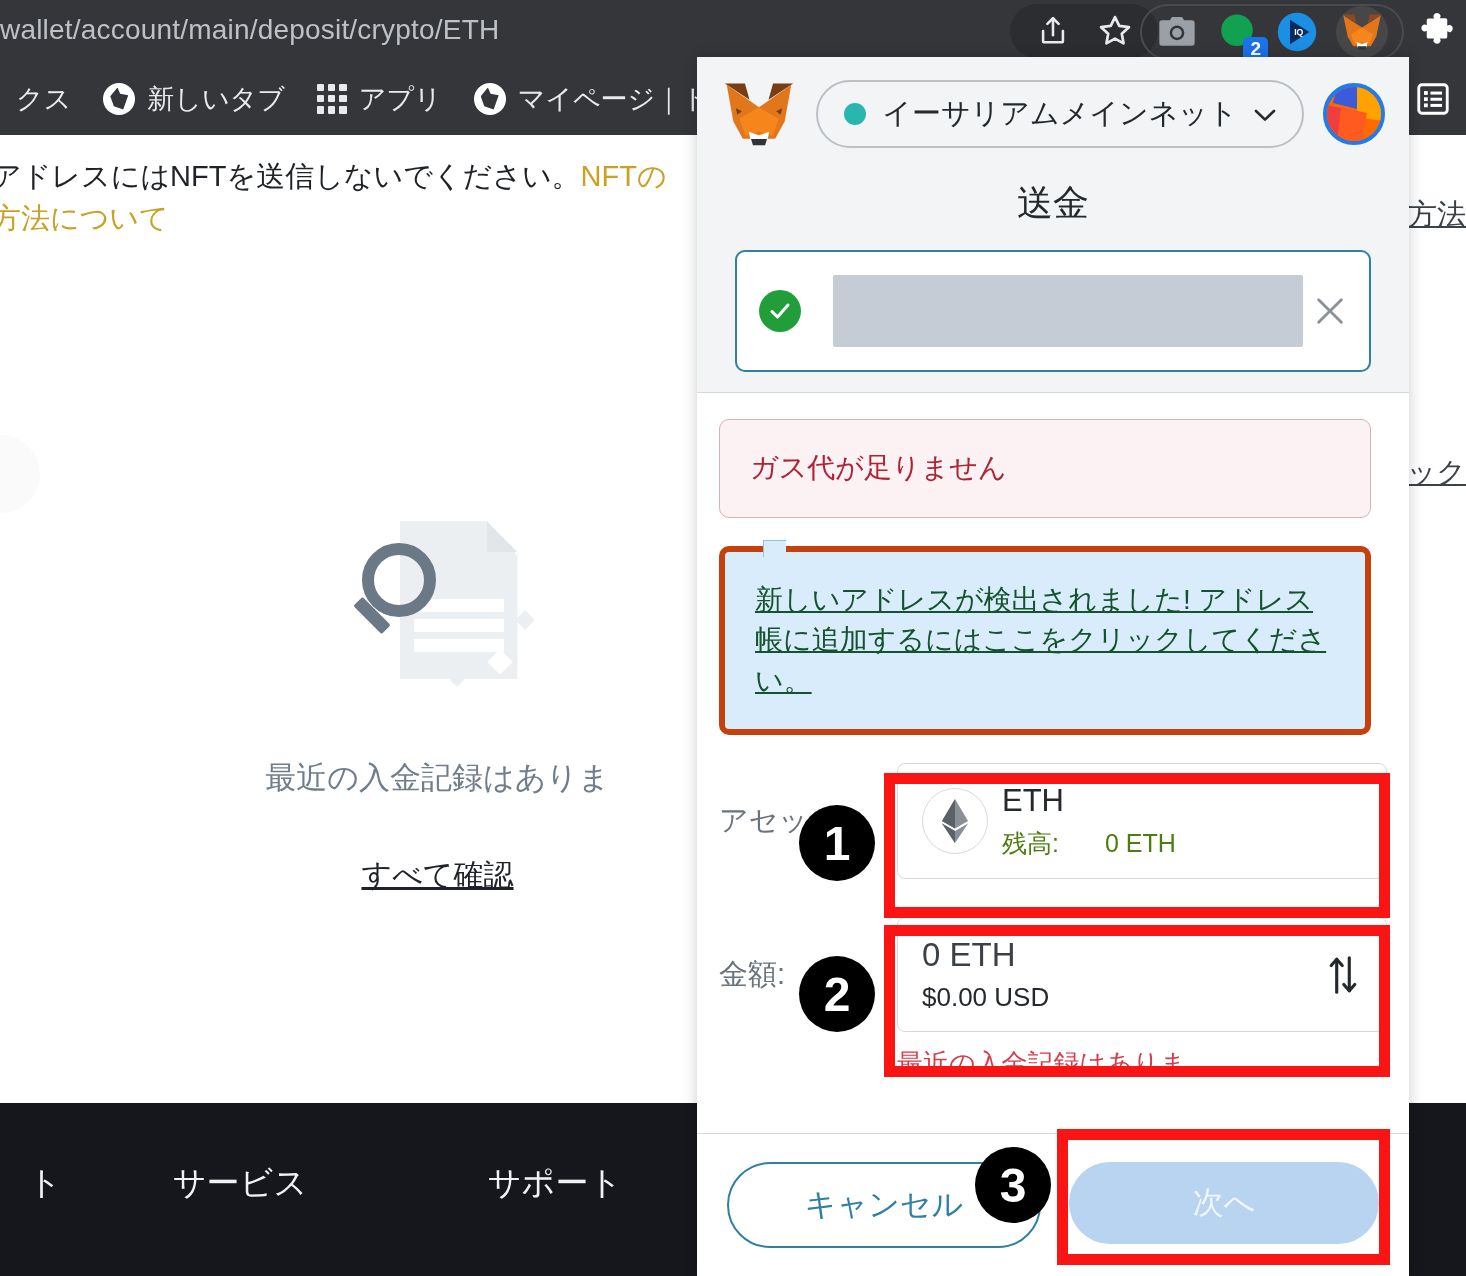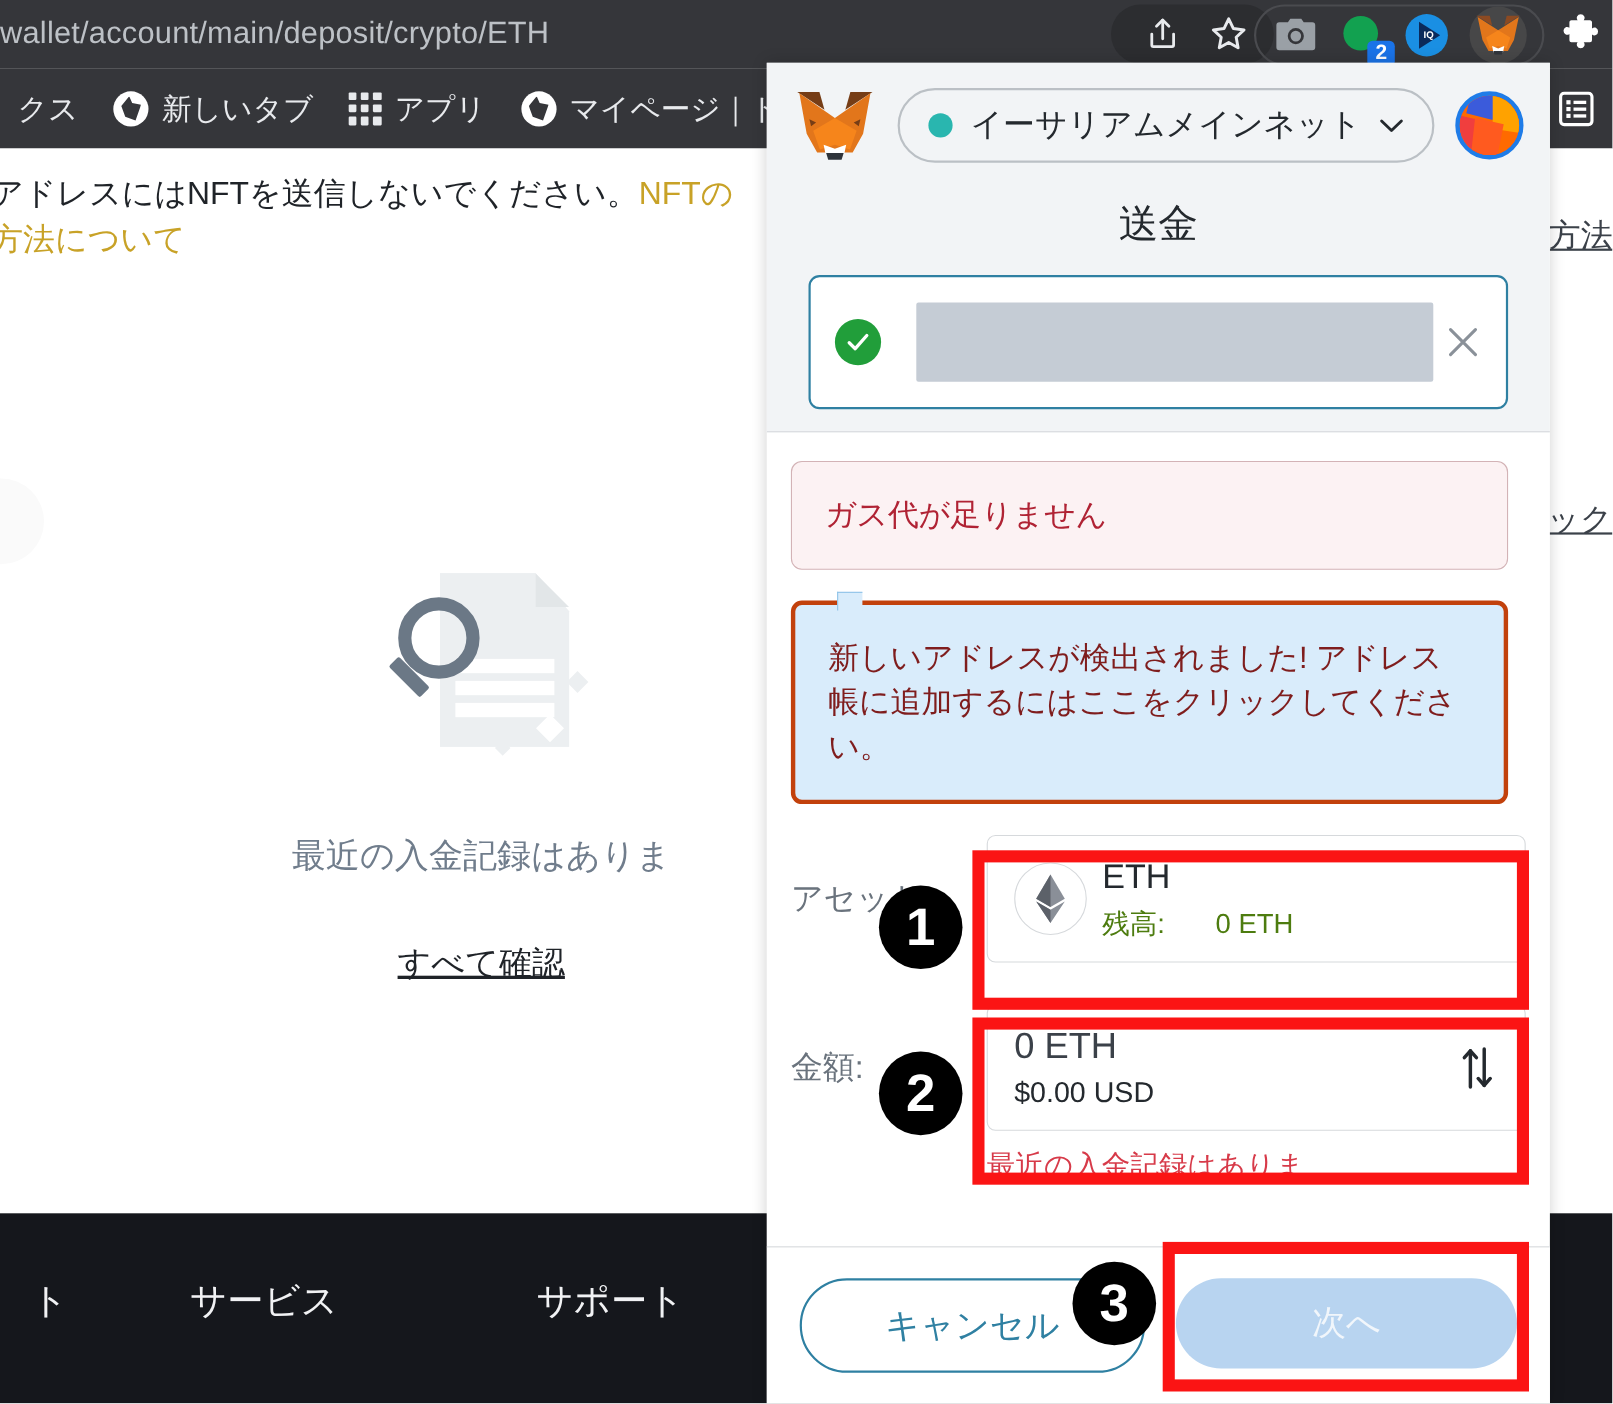--- a/index.html
+++ b/index.html
@@ -25,21 +25,21 @@
     position: absolute; right: 308px; top: 4px; height: 54px;
     display: flex; align-items: center; gap: 20px;
     background: #2c2d30; border-radius: 28px; padding: 0 22px;
   }
   .ext-group {
     position: absolute; right: 62px; top: 4px; height: 56px;
     display: flex; align-items: center; gap: 18px;
     border: 2px solid #4a4b4f; border-radius: 30px; padding: 0 14px;
     box-sizing: border-box;
   }
-  .icon-btn { width: 42px; height: 42px; display: flex; align-items: center; justify-content: flex-end; position: relative;}
+  .icon-btn { width: 42px; height: 42px; display: flex; align-items: center; justify-content: center; position: relative;}
   .puzzle-btn { position: absolute; right: 6px; top: 10px; width: 46px; height: 46px;
      display:flex; align-items:center; justify-content:center;}
   .badge-count {
     position: absolute; right: -10px; bottom: -8px;
     background: #1a73e8; color: #fff; font-size: 19px; font-weight: bold;
     border-radius: 5px; padding: 1px 7px; line-height: 22px;
   }
   .mm-chip {
     width: 52px; height: 52px; border-radius: 50%;
     background: #474748; display: flex; align-items: center; justify-content: center;
@@ -185,21 +185,21 @@
     flex: 1; height: 72px; background: #c5ccd5; margin: 0 10px 0 32px; border-radius: 2px;
   }
   .x-close { width: 34px; height: 34px; flex:none; }
 
   .mm-body { flex: 1; padding: 26px 0 0 0; position: relative; overflow: hidden; }
   .alert {
     margin: 0 38px 28px 22px; border-radius: 10px;
     padding: 28px 30px; font-size: 28px; line-height: 1.45;
   }
   .alert-error { background: #fcf2f3; border: 1px solid #d3b3b6; color: #b02334; }
-  .alert-info  { background: #d9ecfb; border: 4px solid #c2410c; color: #7f1d1d; position: relative;}
+  .alert-info  { background: #d9ecfb; border: 6px solid #c2410c; color: #14532d; position: relative; text-decoration: underline;}
   .alert-info .nub {
     position: absolute; left: 38px; top: -12px; width: 22px; height: 16px;
     background: #d9ecfb; border-left: 1px solid #8fc4e8; border-top:1px solid #8fc4e8;
   }
 
   .field-row { display: flex; align-items: center; padding: 0 22px; margin-top: 18px;}
   .field-label { font-size: 29px; color: #6a737d; width: 178px; flex: none; }
   .field-ctrl { flex: 1; }
 
   .asset-card {

